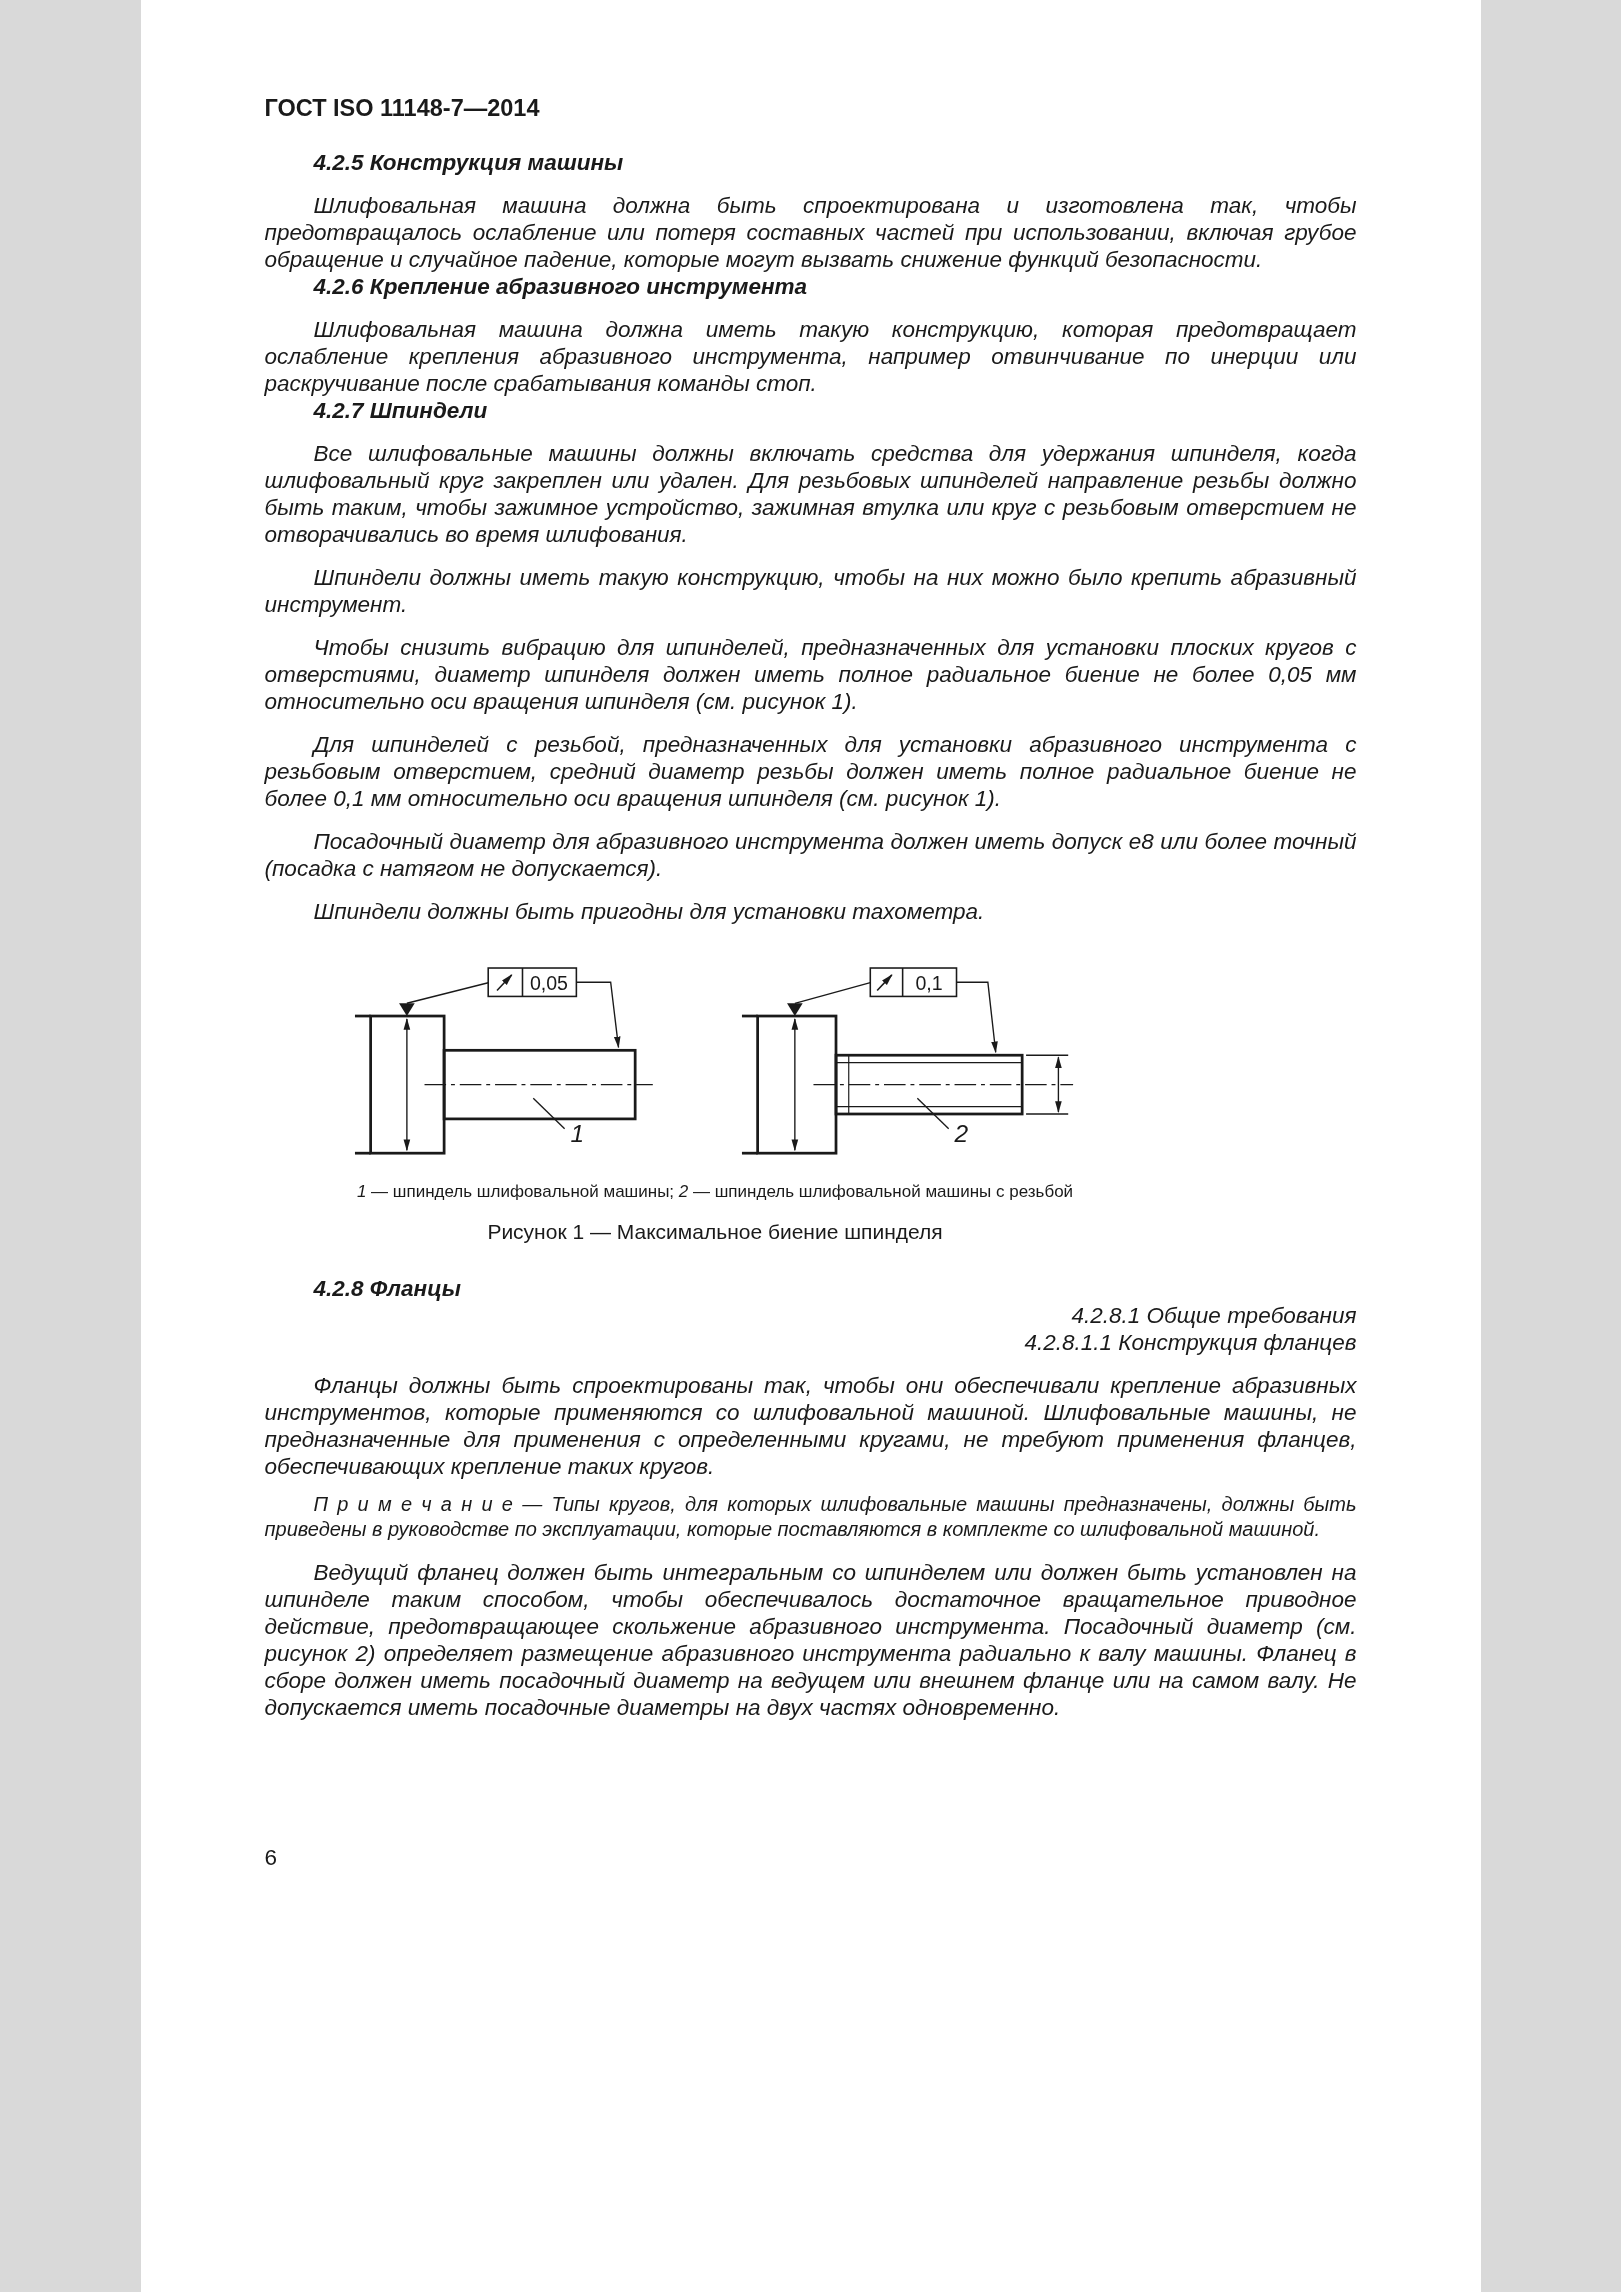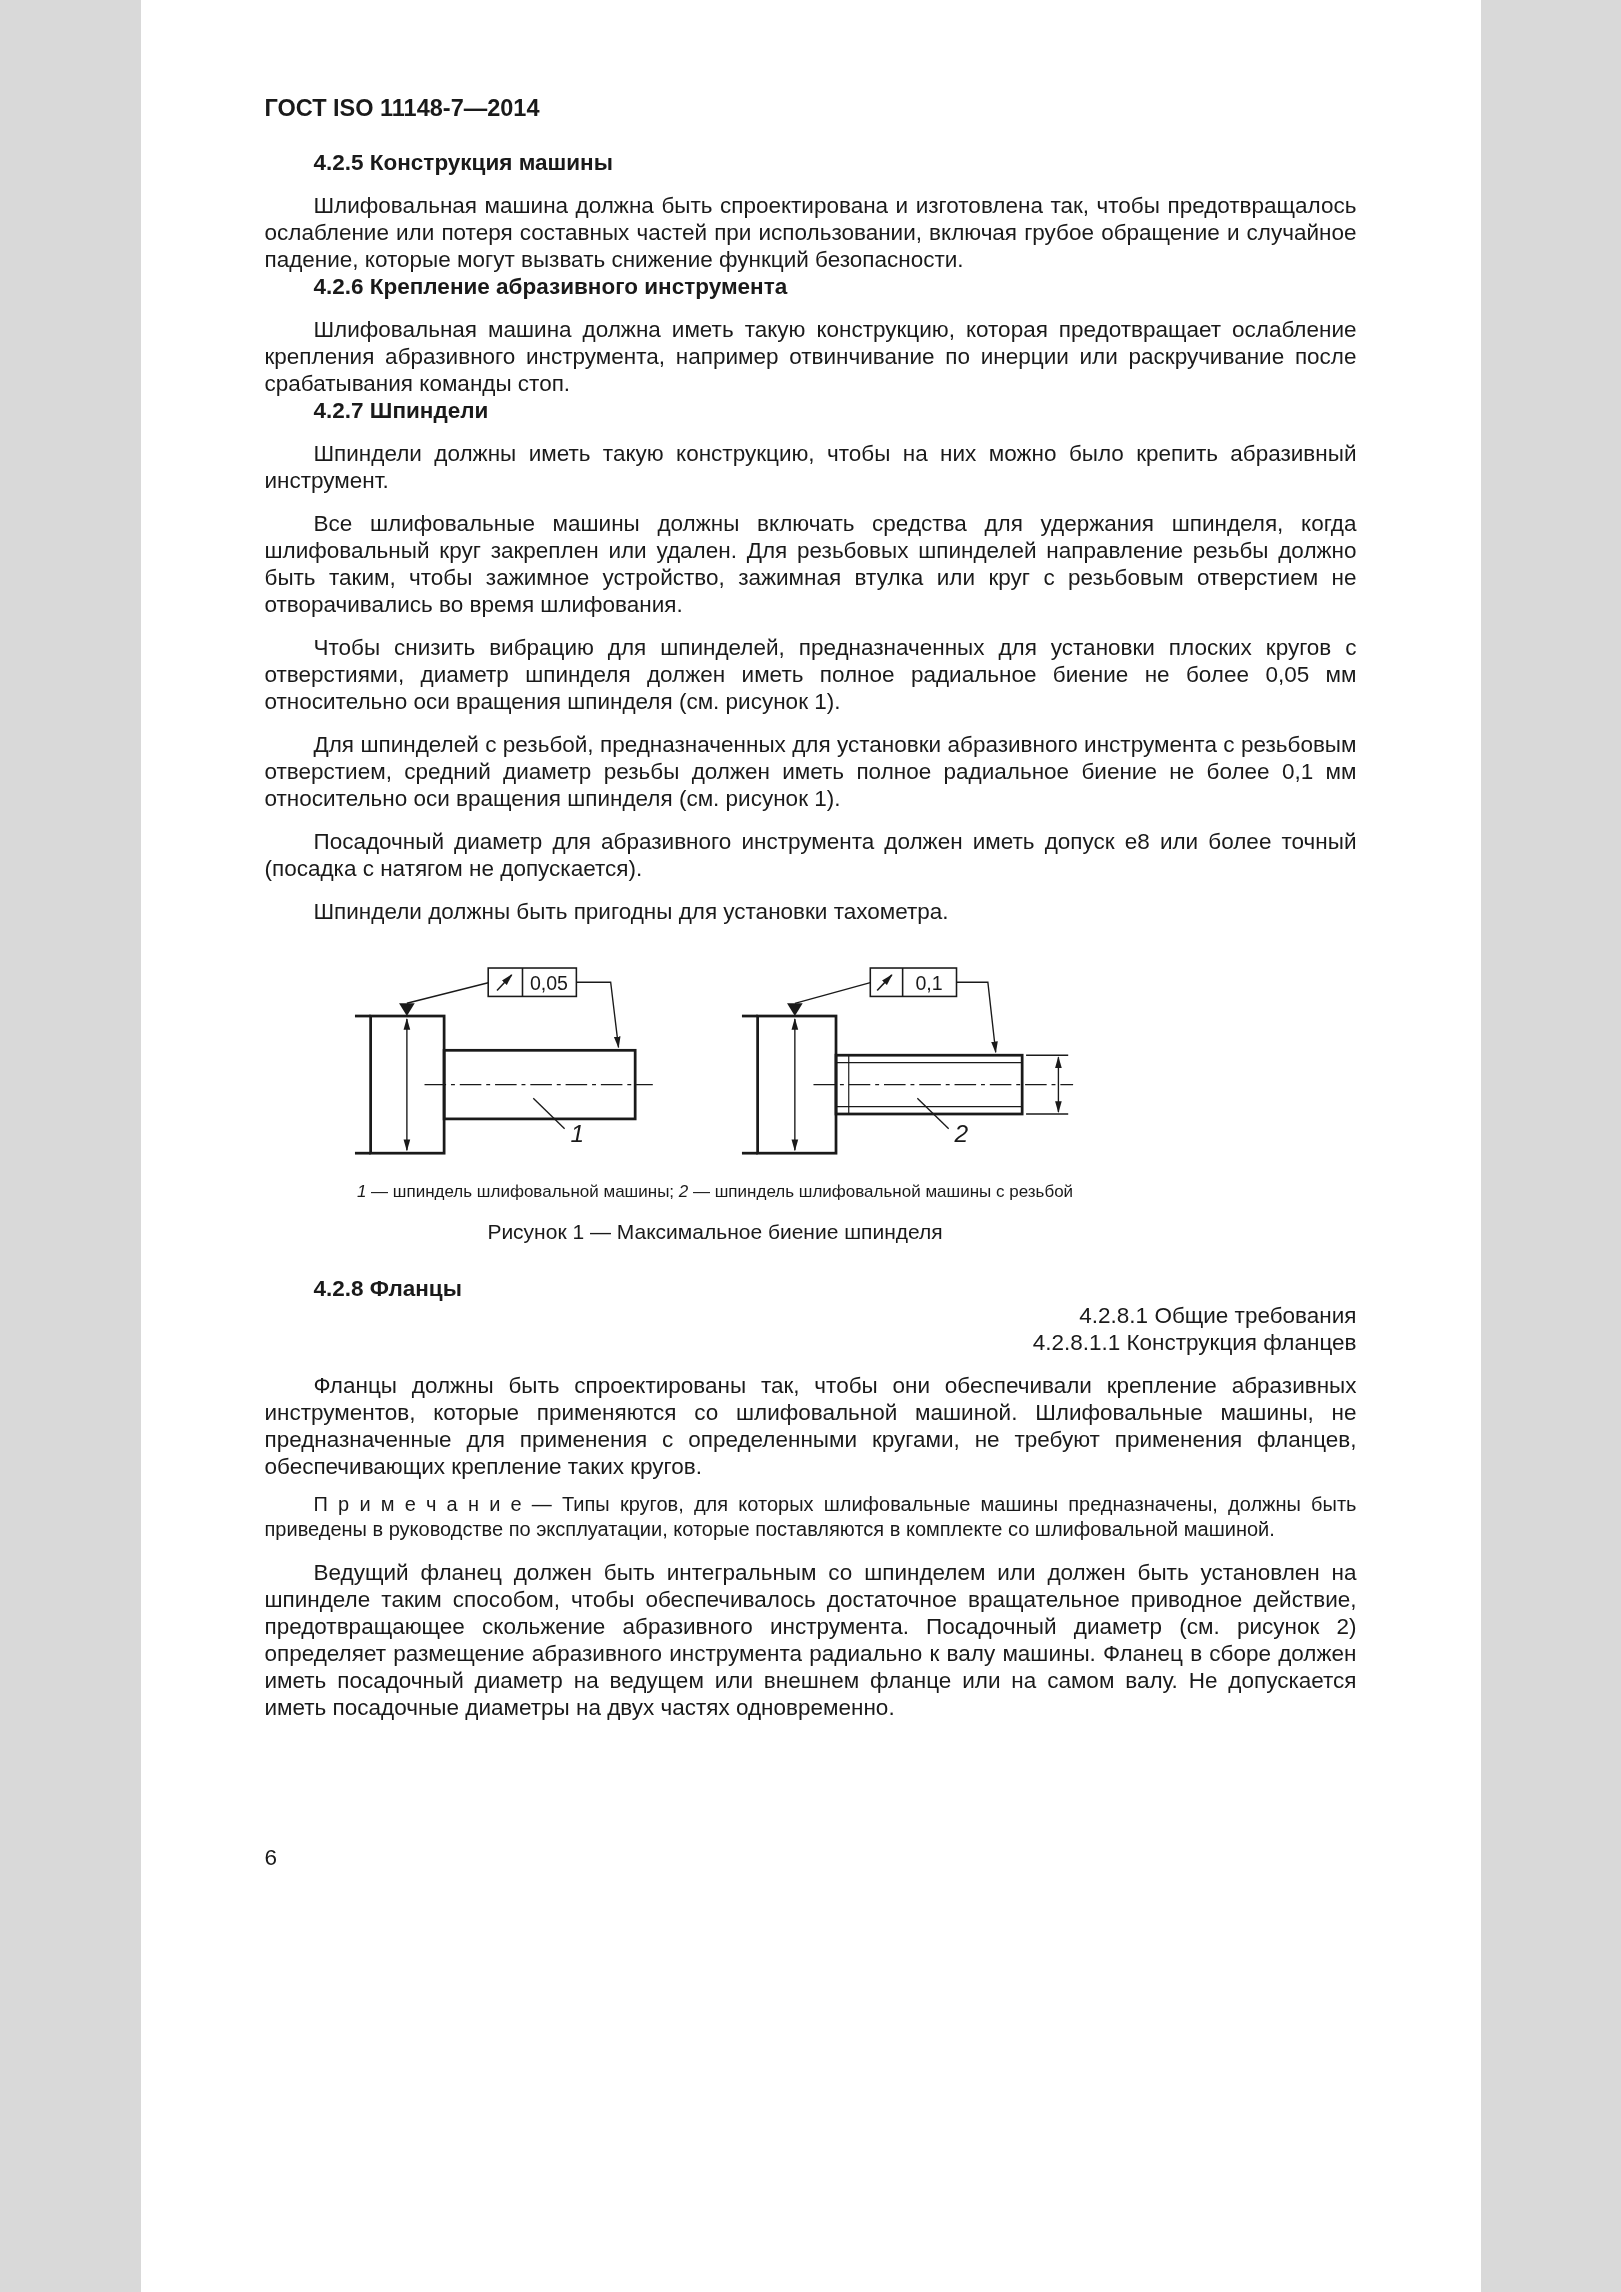--- a/index.html
+++ b/index.html
@@ -4,21 +4,21 @@
 <style>
   * { box-sizing: border-box; }
   html, body { margin: 0; padding: 0; background: #d9d9d9; }
   .page {
     width: 1340px; height: 2293px; margin: 0 auto; background: #ffffff;
     position: relative; font-family: "Liberation Sans", "DejaVu Sans", sans-serif;
     color: #1a1a1a;
   }
   .inner { padding: 95px 124px 0 124px; }
   .doc-header { font-weight: bold; font-size: 23.5px; margin-bottom: 26.5px; }
-  p { margin: 0; }
+  p { margin: 0; font-style: italic; }
   .body-p { font-size: 22.5px; line-height: 27px; text-align: justify; text-indent: 49px; margin-top: 16px; }
   .hd    { font-size: 22.5px; line-height: 27px; font-weight: bold; text-indent: 49px; }
   .plain { font-size: 22.5px; line-height: 27px; text-indent: 49px; text-align: right; }
   .note  { font-size: 20px; line-height: 25.5px; text-align: justify; text-indent: 49px; margin: 11.8px 0; }
   .figure-wrap { width: 725px; margin: 35px 0 20px 88px; text-align: center; }
   .figure-wrap svg { display: block; }
   .legend { font-size: 17px; margin-top: 11.8px; white-space: nowrap; }
   .legend .it { font-style: italic; }
   .fig-caption { font-size: 21px; margin-top: 17.6px; margin-bottom: 31px; text-align: center; }
   .page-number { position: absolute; left: 124px; top: 1845px; font-size: 22.5px; }
@@ -34,22 +34,22 @@
 
     <div class="doc-header">ГОСТ ISO 11148-7—2014</div>
 
     <p class="hd">4.2.5 Конструкция машины</p>
     <p class="body-p">Шлифовальная машина должна быть спроектирована и изготовлена так, чтобы предотвращалось ослабление или потеря составных частей при использовании, включая грубое обращение и случайное падение, которые могут вызвать снижение функций безопасности.</p>
 
     <p class="hd">4.2.6 Крепление абразивного инструмента</p>
     <p class="body-p">Шлифовальная машина должна иметь такую конструкцию, которая предотвращает ослабление крепления абразивного инструмента, например отвинчивание по инерции или раскручивание после срабатывания команды стоп.</p>
 
     <p class="hd">4.2.7 Шпиндели</p>
+    <p class="body-p">Все шлифовальные машины должны включать средства для удержания шпинделя, когда шлифовальный круг закреплен или удален. Для резьбовых шпинделей направление резьбы должно быть таким, чтобы зажимное устройство, зажимная втулка или круг с резьбовым отверстием не отворачивались во время шлифования.</p>
     <p class="body-p">Шпиндели должны иметь такую конструкцию, чтобы на них можно было крепить абразивный инструмент.</p>
-    <p class="body-p">Все шлифовальные машины должны включать средства для удержания шпинделя, когда шлифовальный круг закреплен или удален. Для резьбовых шпинделей направление резьбы должно быть таким, чтобы зажимное устройство, зажимная втулка или круг с резьбовым отверстием не отворачивались во время шлифования.</p>
     <p class="body-p">Чтобы снизить вибрацию для шпинделей, предназначенных для установки плоских кругов с отверстиями, диаметр шпинделя должен иметь полное радиальное биение не более 0,05 мм относительно оси вращения шпинделя (см. рисунок 1).</p>
     <p class="body-p">Для шпинделей с резьбой, предназначенных для установки абразивного инструмента с резьбовым отверстием, средний диаметр резьбы должен иметь полное радиальное биение не более 0,1 мм относительно оси вращения шпинделя (см. рисунок 1).</p>
     <p class="body-p">Посадочный диаметр для абразивного инструмента должен иметь допуск e8 или более точный (посадка с натягом не допускается).</p>
     <p class="body-p">Шпиндели должны быть пригодны для установки тахометра.</p>
 
     <figure class="figure-wrap" style="margin-block:35px 7.8px;">
       <svg width="725" height="211" viewBox="0 0 740 215">
         <defs>
           <marker id="arr" markerWidth="12" markerHeight="8" refX="11" refY="4" orient="auto-start-reverse" markerUnits="userSpaceOnUse">
             <path d="M0,0.6 L12,4 L0,7.4 Z" fill="#1a1a1a"></path>

